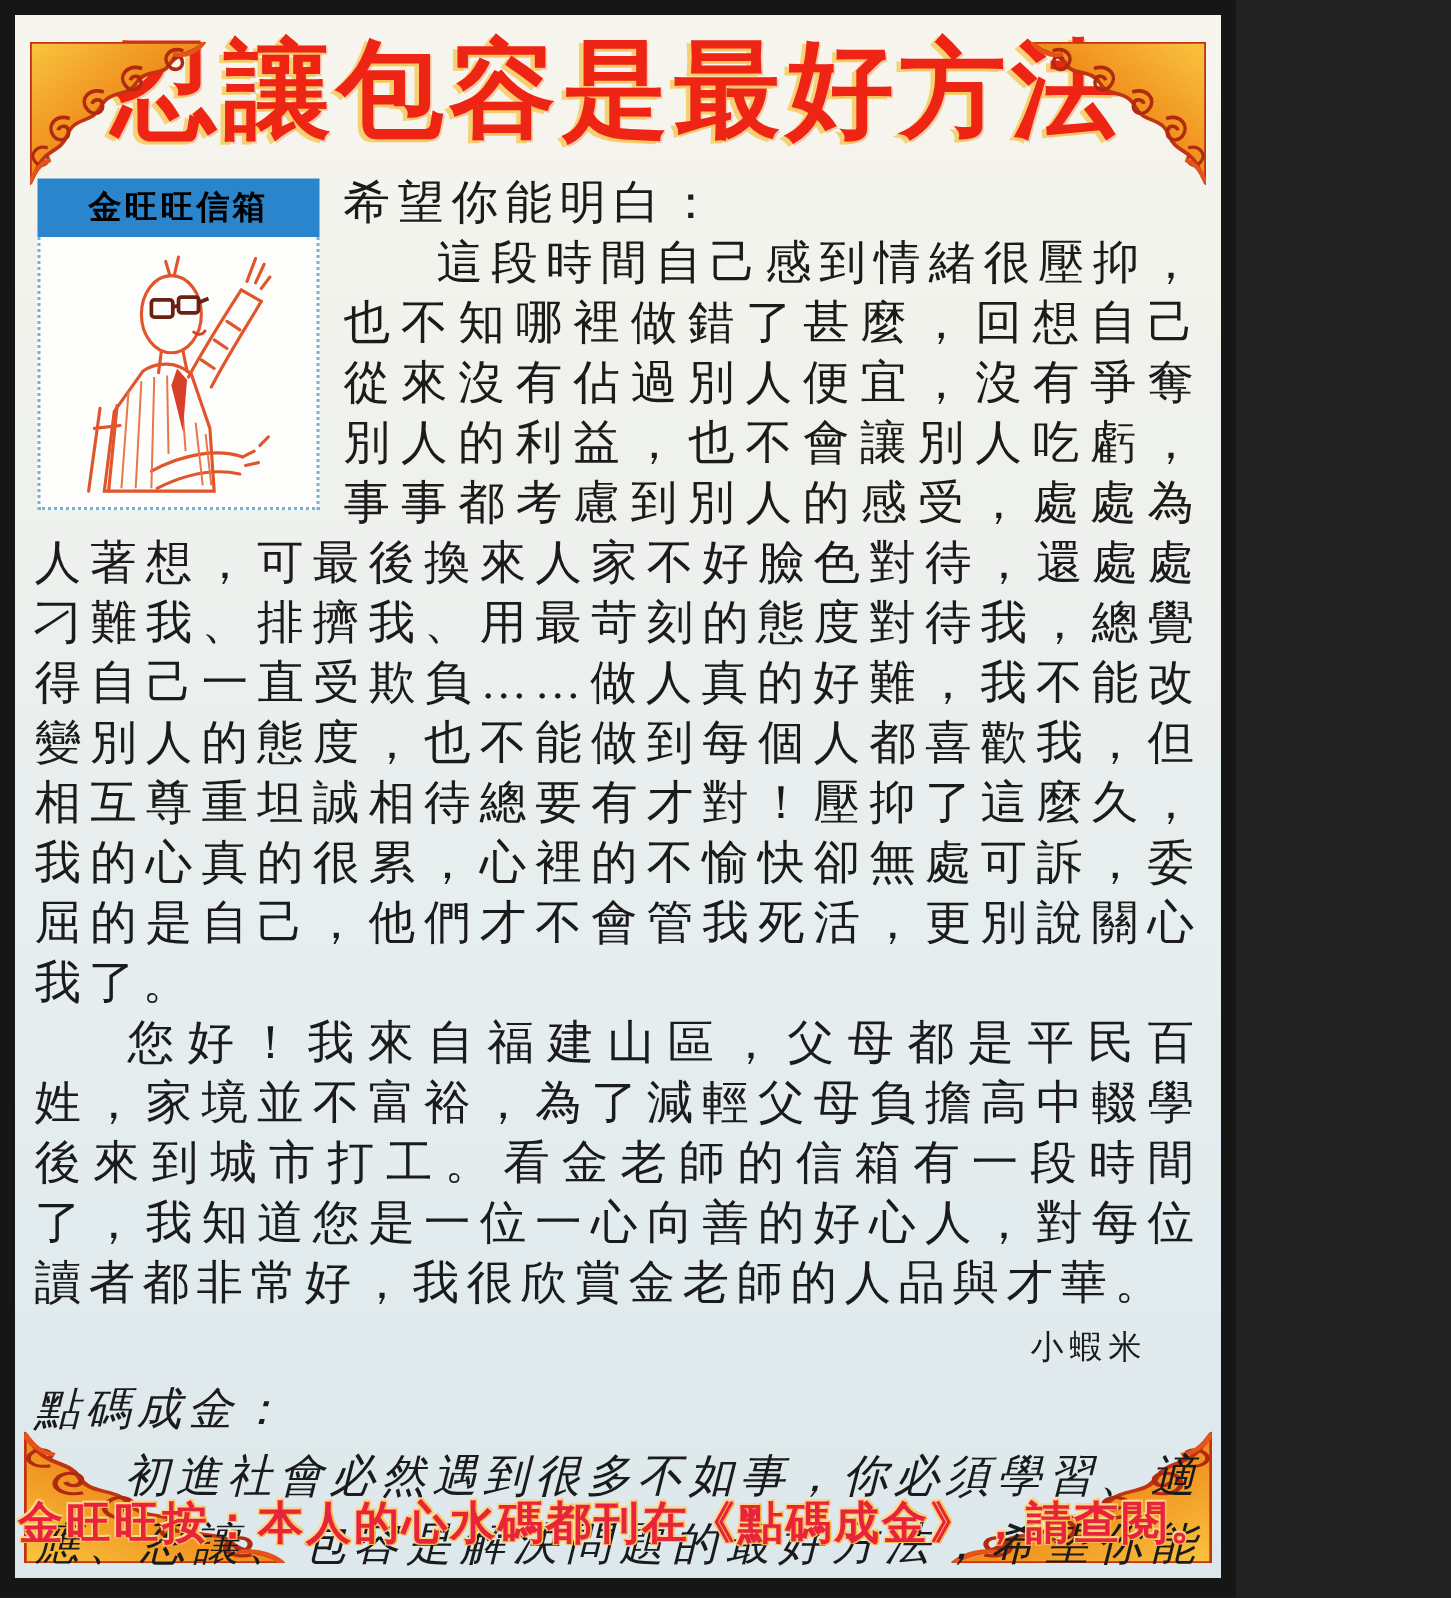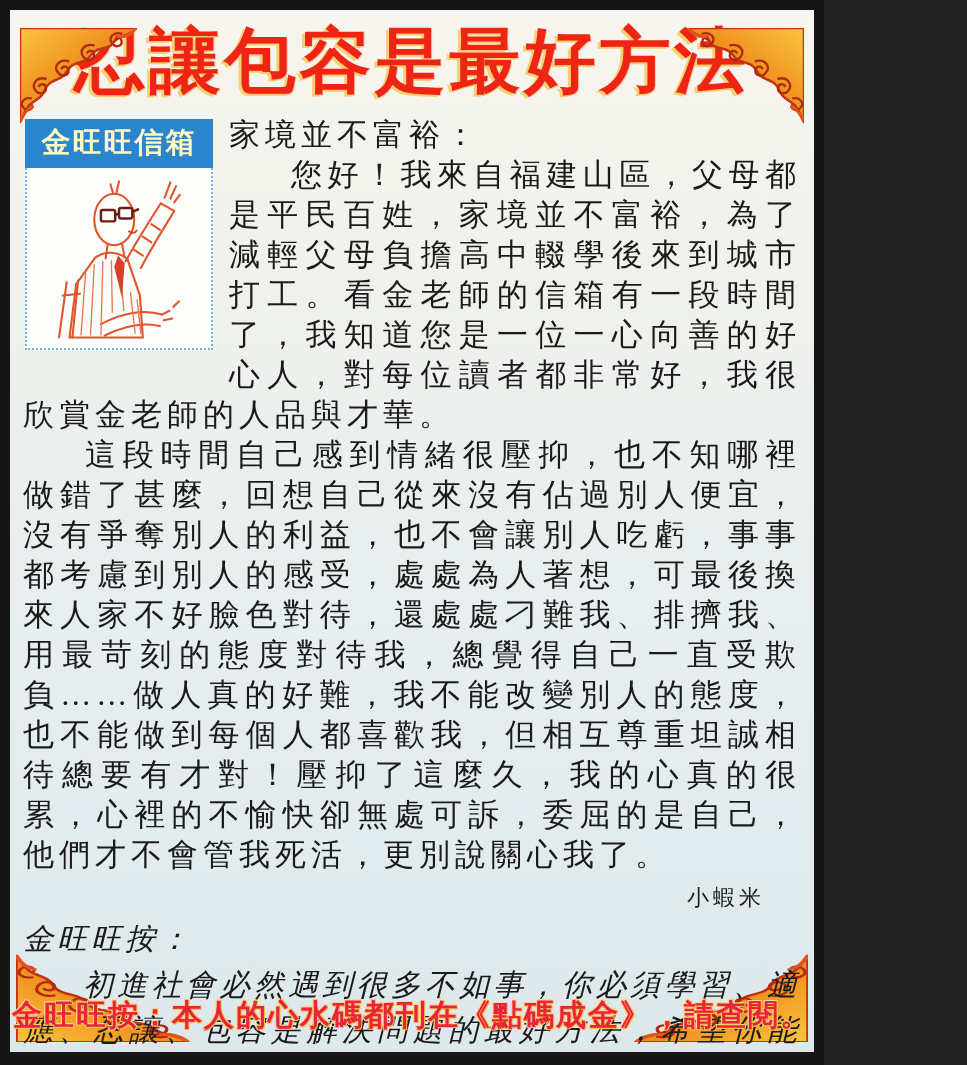--- a/index.html
+++ b/index.html
@@ -21,23 +21,23 @@
     font-size:71px;
     font-weight:bold;
     letter-spacing:4px;
     line-height:1.28;
     color:#ee2414;
     text-shadow:-3px 2px 0 rgba(247,196,74,.75), 1px 1px 0 rgba(240,120,40,.35);
   }
   .content{position:relative;z-index:2;}
   .logo{float:left;width:188px;margin:4px 16px 8px 2px;}
   .logo-header{
-    background:#2a85cc;color:#fef9c3;
+    background:#2a85cc;color:#000000;
     font-family:"Liberation Sans","DejaVu Sans",sans-serif;
-    font-weight:bold;font-size:29px;text-align:center;
+    font-weight:bold;font-size:22px;text-align:center;
     padding:4px 0 5px 0;letter-spacing:2px;
   }
   .logo-pic{
     border:2px dotted #74b2dc;border-top:none;
     background:#fdfdfc;height:180px;
     display:flex;align-items:center;justify-content:center;
   }
   .body-text{font-size:31px;line-height:40px;letter-spacing:5px;text-align:justify;}
   .body-text p{margin:0;text-indent:2em;}
   p.salutation{text-indent:0;}
@@ -146,27 +146,27 @@
 
             <path d="M95,64 c3,3 7,3 9,-1"></path>
           </g>
 
           <path d="M84,90 l7,8 -3,36 -8,-32 z" fill="#d8402a" stroke="none"></path>
         </svg>
       </div>
     </div>
 
     <div class="body-text">
-      <p class="salutation">家境並不富裕：</p>
+      <p class="salutation">希望你能明白：</p>
+      <p>這段時間自己感到情緒很壓抑，也不知哪裡做錯了甚麼，回想自己從來沒有佔過別人便宜，沒有爭奪別人的利益，也不會讓別人吃虧，事事都考慮到別人的感受，處處為人著想，可最後換來人家不好臉色對待，還處處刁難我、排擠我、用最苛刻的態度對待我，總覺得自己一直受欺負……做人真的好難，我不能改變別人的態度，也不能做到每個人都喜歡我，但相互尊重坦誠相待總要有才對！壓抑了這麼久，我的心真的很累，心裡的不愉快卻無處可訴，委屈的是自己，他們才不會管我死活，更別說關心我了。</p>
       <p>您好！我來自福建山區，父母都是平民百姓，家境並不富裕，為了減輕父母負擔高中輟學後來到城市打工。看金老師的信箱有一段時間了，我知道您是一位一心向善的好心人，對每位讀者都非常好，我很欣賞金老師的人品與才華。</p>
-      <p>這段時間自己感到情緒很壓抑，也不知哪裡做錯了甚麼，回想自己從來沒有佔過別人便宜，沒有爭奪別人的利益，也不會讓別人吃虧，事事都考慮到別人的感受，處處為人著想，可最後換來人家不好臉色對待，還處處刁難我、排擠我、用最苛刻的態度對待我，總覺得自己一直受欺負……做人真的好難，我不能改變別人的態度，也不能做到每個人都喜歡我，但相互尊重坦誠相待總要有才對！壓抑了這麼久，我的心真的很累，心裡的不愉快卻無處可訴，委屈的是自己，他們才不會管我死活，更別說關心我了。</p>
     </div>
 
     <div class="sig-reader">小蝦米</div>
 
-    <div class="kai reply-salutation">金旺旺按：</div>
+    <div class="kai reply-salutation">點碼成金：</div>
     <p class="kai reply-body">初進社會必然遇到很多不如事，你必須學習、適應、忍讓、包容是解決問題的最好方法，希望你能明白。此祝安好。</p>
 
   </div>
 
   <div class="footer-note">金旺旺按：本人的心水碼都刊在《點碼成金》，請查閱。</div>
 
 </div>
 
 </body></html>

